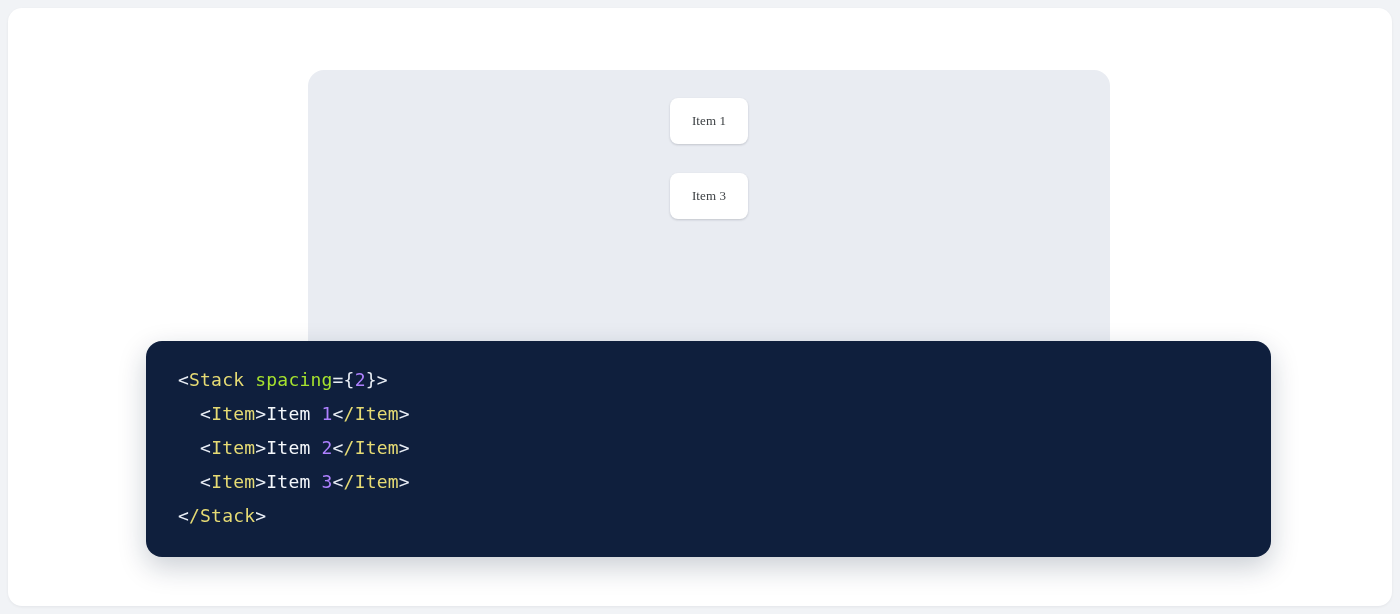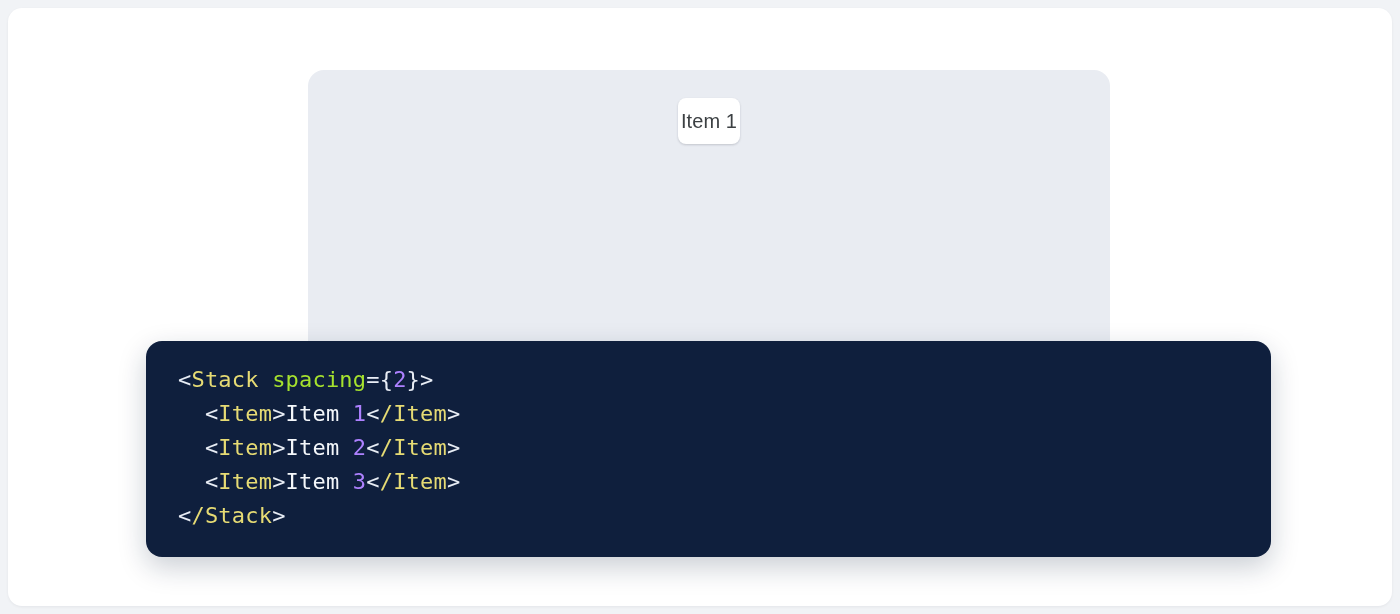--- a/index.html
+++ b/index.html
@@ -51,32 +51,32 @@
   }
 
   .stack {
     display: flex;
     flex-direction: column;
     align-items: center;
     gap: 29px;
   }
 
   .stack-item {
-    width: 62px;
+    width: 78px;
     height: 46px;
     background: #ffffff;
     border-radius: 8px;
     display: flex;
     align-items: center;
     justify-content: center;
     box-shadow: 0 1px 2px rgba(16, 24, 40, 0.10),
                 0 1px 3px rgba(16, 24, 40, 0.08);
     color: #3c4043;
-    font-size: 20px;
-    font-family: Liberation Sans, sans-serif;
+    font-size: 13px;
+    font-family: Liberation Serif, serif;
     letter-spacing: 0.1px;
   }
 
   
   .code-panel {
     position: absolute;
     left: 138px;
     top: 333px;
     width: 1125px;
     height: 216px;
@@ -84,21 +84,21 @@
     border-radius: 16px;
     box-sizing: border-box;
     padding: 22px 32px;
     box-shadow: 0 10px 28px rgba(15, 31, 61, 0.22);
     overflow: hidden;
   }
 
   .code-block {
     margin: 0;
     font-family: "DejaVu Sans Mono", "Liberation Mono", monospace;
-    font-size: 22px;
+    font-size: 18px;
     line-height: 34px;
     color: #e8edf5;
     white-space: pre;
     letter-spacing: 0.2px;
   }
 
   .code-line { display: block; height: 34px; }
 
   .tok-punct { color: #e8edf5; }
   .tok-tag   { color: #e6db74; }
@@ -111,20 +111,23 @@
 <body>
 
 <div class="page-surface">
   <div class="card">
 
     <div class="preview-panel">
       <div class="stack">
         <div class="stack-item">
           <span>Item 1</span>
         </div>
+        <div class="stack-item">
+          <span>Item 3</span>
+        </div>
       </div>
     </div>
 
     <div class="code-panel">
       <pre class="code-block" id="code-block"><span class="code-line"><span class="tok-punct">&lt;</span><span class="tok-tag">Stack</span><span class="tok-punct"> </span><span class="tok-attr">spacing</span><span class="tok-punct">={</span><span class="tok-num">2</span><span class="tok-punct">}&gt;</span></span><span class="code-line"><span class="indent">  </span><span class="tok-punct">&lt;</span><span class="tok-tag">Item</span><span class="tok-punct">&gt;</span><span class="tok-text">Item </span><span class="tok-num">1</span><span class="tok-punct">&lt;</span><span class="tok-tag">/Item</span><span class="tok-punct">&gt;</span></span><span class="code-line"><span class="indent">  </span><span class="tok-punct">&lt;</span><span class="tok-tag">Item</span><span class="tok-punct">&gt;</span><span class="tok-text">Item </span><span class="tok-num">2</span><span class="tok-punct">&lt;</span><span class="tok-tag">/Item</span><span class="tok-punct">&gt;</span></span><span class="code-line"><span class="indent">  </span><span class="tok-punct">&lt;</span><span class="tok-tag">Item</span><span class="tok-punct">&gt;</span><span class="tok-text">Item </span><span class="tok-num">3</span><span class="tok-punct">&lt;</span><span class="tok-tag">/Item</span><span class="tok-punct">&gt;</span></span><span class="code-line"><span class="tok-punct">&lt;</span><span class="tok-tag">/Stack</span><span class="tok-punct">&gt;</span></span></pre>
     </div>
 
   </div>
 </div>
 

